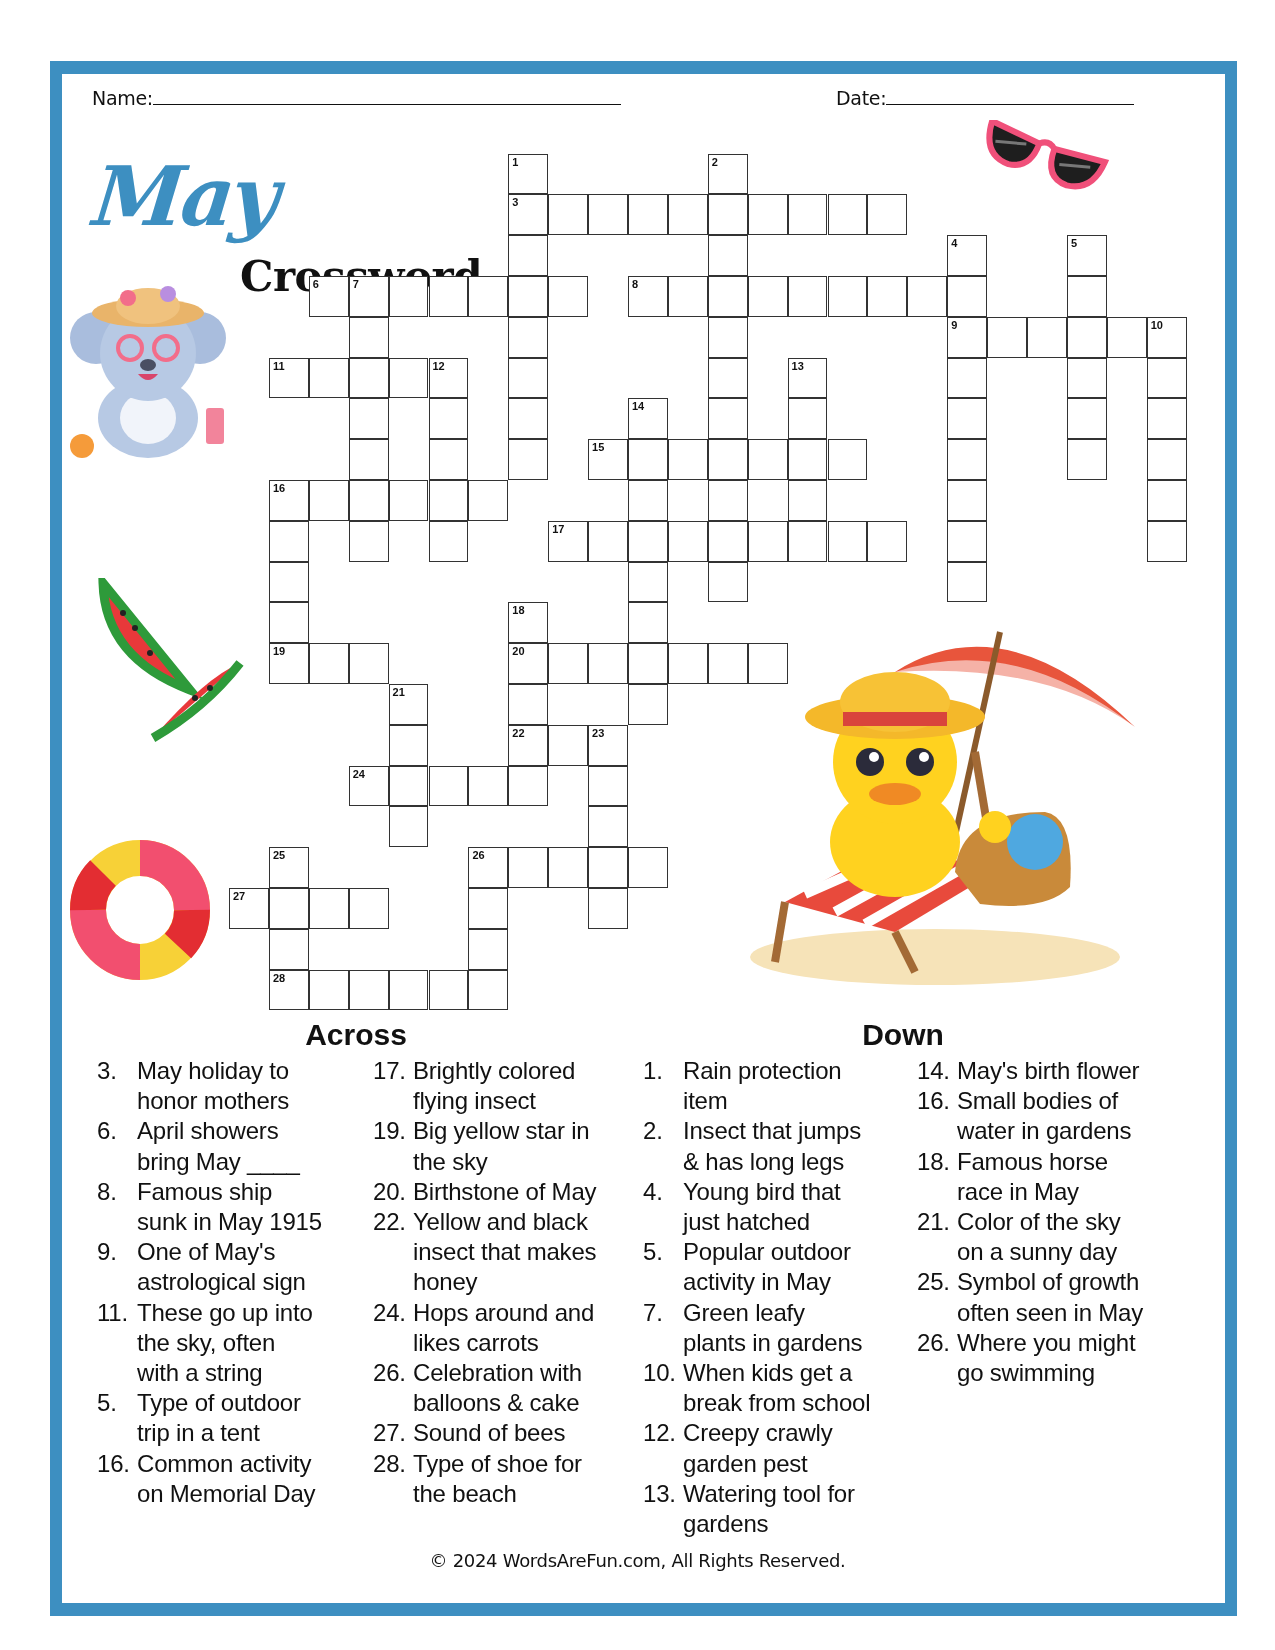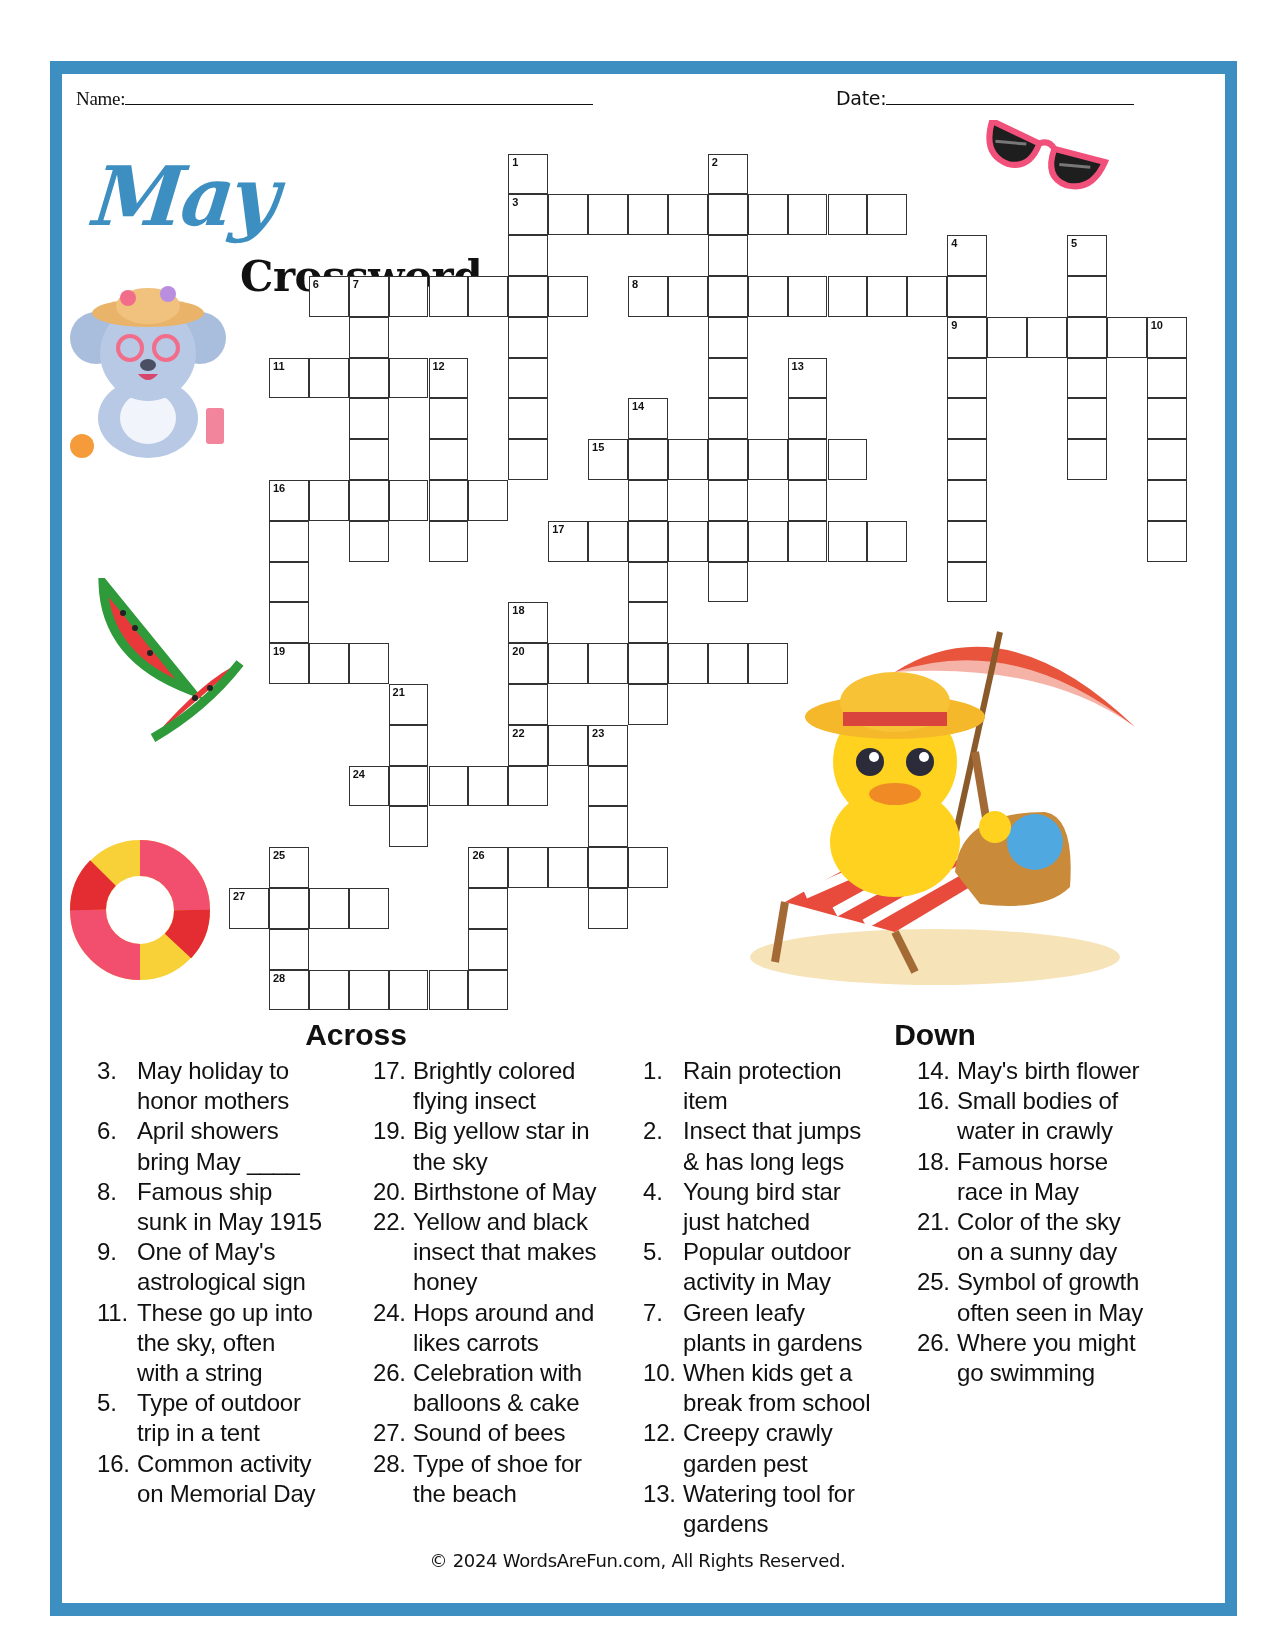--- a/index.html
+++ b/index.html
@@ -17,21 +17,21 @@
   .clue { position: relative; font-size: 24px; line-height: 30.2px; padding-left: 40px; color: #111; letter-spacing: -0.2px; }
   .clue .n { position: absolute; left: 0; top: 0; }
   .footer { position: absolute; left: 0; width: 1275px; top: 1550px; text-align: center; font-family: "DejaVu Sans", sans-serif; font-size: 18px; color: #111; letter-spacing: -0.3px; }
   .art { position: absolute; }
 </style>
 </head>
 <body>
 
 <div class="frame"></div>
 
-<div class="field" style="left:76px; top:86px;font-family:Liberation Serif, serif;">
+<div class="field" style="left:92px; top:86px;">
   <span>Name:</span><span class="line" style="width:468px;"></span>
 </div>
 <div class="field" style="left:836px; top:86px;">
   <span>Date:</span><span class="line" style="width:248px;"></span>
 </div>
 
 <div class="title-may">May</div>
 <div class="title-cw">Crossword</div>
 
 <svg class="art" style="left:970px; top:120px;" width="140" height="90" viewBox="0 0 140 90">
@@ -312,21 +312,21 @@
     <div class="cell" style="left: 588.1px; top: 888px;"></div>
     <div class="cell" style="left: 268.9px; top: 847.2px;">
       <span class="num">25</span>
     </div>
     <div class="cell" style="left: 268.9px; top: 928.8px;"></div>
     <div class="cell" style="left: 468.4px; top: 888px;"></div>
     <div class="cell" style="left: 468.4px; top: 928.8px;"></div>
   </div>
 
 <div class="clue-head" style="left:356px; top:1018px;">Across</div>
-<div class="clue-head" style="left:903px; top:1018px;margin-left:32px;">Down</div>
+<div class="clue-head" style="left:903px; top:1018px;">Down</div>
 
 <div class="clue-col" id="across-col1" style="left:97px;">
     <div class="clue">
       <span class="n">3.</span>
       <div>May holiday to</div>
       <div>honor mothers</div>
     </div>
     <div class="clue">
       <span class="n">6.</span>
       <div>April showers</div>
@@ -406,21 +406,21 @@
       <div>Rain protection</div>
       <div>item</div>
     </div>
     <div class="clue">
       <span class="n">2.</span>
       <div>Insect that jumps</div>
       <div>&amp; has long legs</div>
     </div>
     <div class="clue">
       <span class="n">4.</span>
-      <div>Young bird star</div>
+      <div>Young bird that</div>
       <div>just hatched</div>
     </div>
     <div class="clue">
       <span class="n">5.</span>
       <div>Popular outdoor</div>
       <div>activity in May</div>
     </div>
     <div class="clue">
       <span class="n">7.</span>
       <div>Green leafy</div>
@@ -443,21 +443,21 @@
     </div>
   </div>
 <div class="clue-col" id="down-col2" style="left:917px;">
     <div class="clue">
       <span class="n">14.</span>
       <div>May's birth flower</div>
     </div>
     <div class="clue">
       <span class="n">16.</span>
       <div>Small bodies of</div>
-      <div>water in crawly</div>
+      <div>water in gardens</div>
     </div>
     <div class="clue">
       <span class="n">18.</span>
       <div>Famous horse</div>
       <div>race in May</div>
     </div>
     <div class="clue">
       <span class="n">21.</span>
       <div>Color of the sky</div>
       <div>on a sunny day</div>

